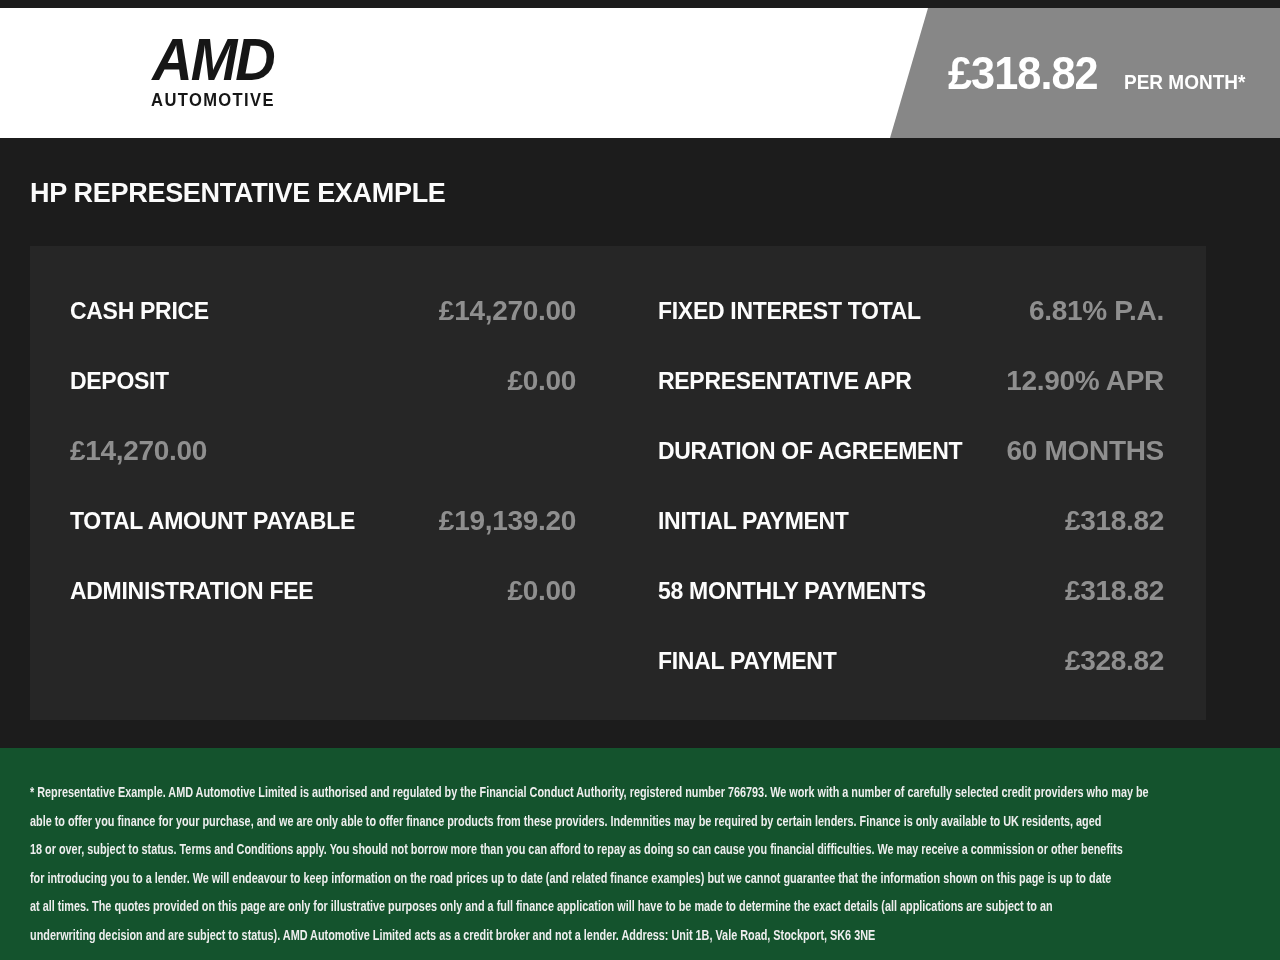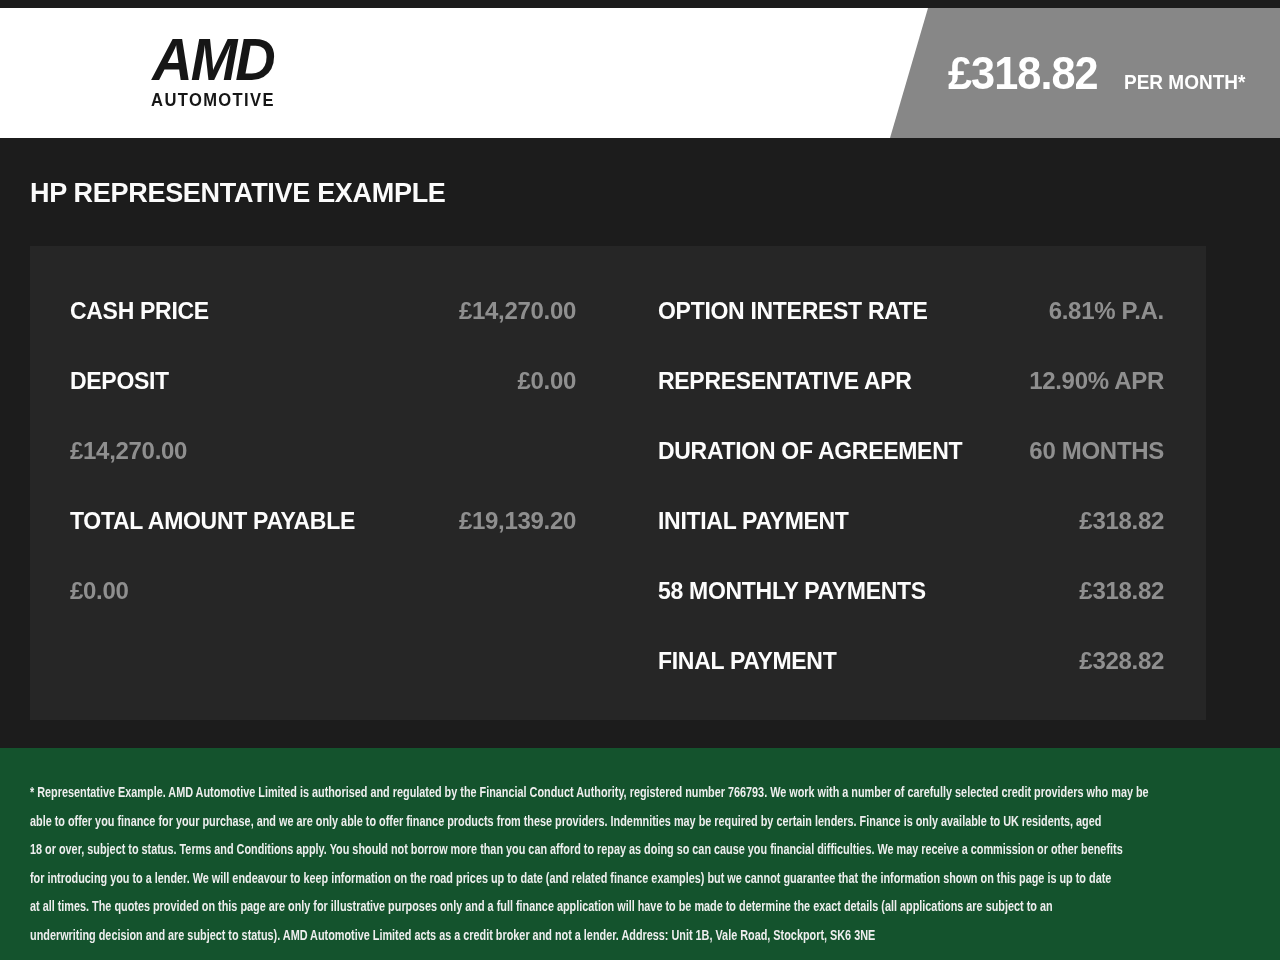--- a/index.html
+++ b/index.html
@@ -117,21 +117,21 @@
   }
   .row-label {
     color: #fdfdfd;
     font-size: 23px;
     font-weight: bold;
     letter-spacing: -0.3px;
     white-space: nowrap;
   }
   .row-value {
     color: #8f8f8f;
-    font-size: 24px;
+    font-size: 28px;
     font-weight: bold;
     letter-spacing: -0.3px;
     white-space: nowrap;
   }
 
   
   .footer-section {
     width: 1280px;
     height: 220px;
     background: #14532d;
@@ -182,27 +182,28 @@
         <span class="row-value">£0.00</span>
       </div>
       <div class="finance-row">
         <span class="row-value">£14,270.00</span>
       </div>
       <div class="finance-row">
         <span class="row-label">TOTAL AMOUNT PAYABLE</span>
         <span class="row-value">£19,139.20</span>
       </div>
       <div class="finance-row">
+        <span class="row-label">ADMINISTRATION FEE</span>
         <span class="row-value">£0.00</span>
       </div>
     </div>
 
     <div class="panel">
       <div class="finance-row">
-        <span class="row-label">OPTION INTEREST RATE</span>
+        <span class="row-label">FIXED INTEREST TOTAL</span>
         <span class="row-value">6.81% P.A.</span>
       </div>
       <div class="finance-row">
         <span class="row-label">REPRESENTATIVE APR</span>
         <span class="row-value">12.90% APR</span>
       </div>
       <div class="finance-row">
         <span class="row-label">DURATION OF AGREEMENT</span>
         <span class="row-value">60 MONTHS</span>
       </div>

